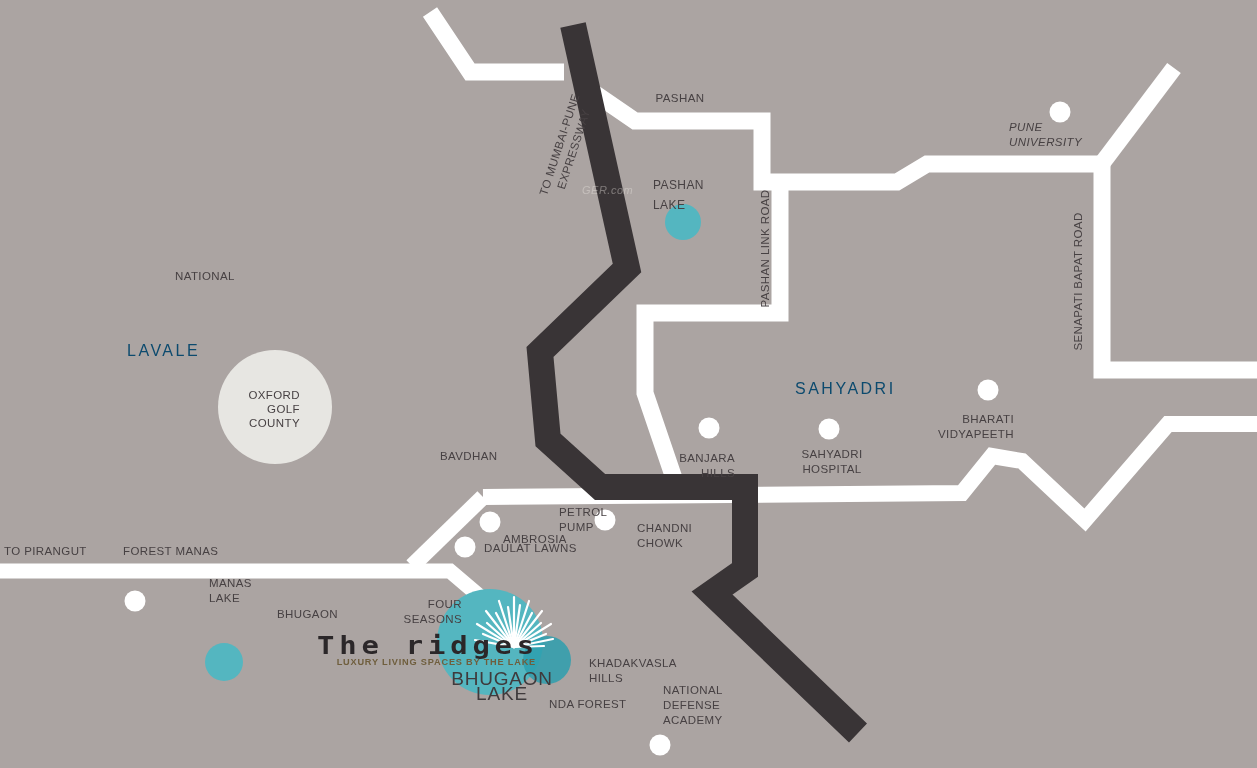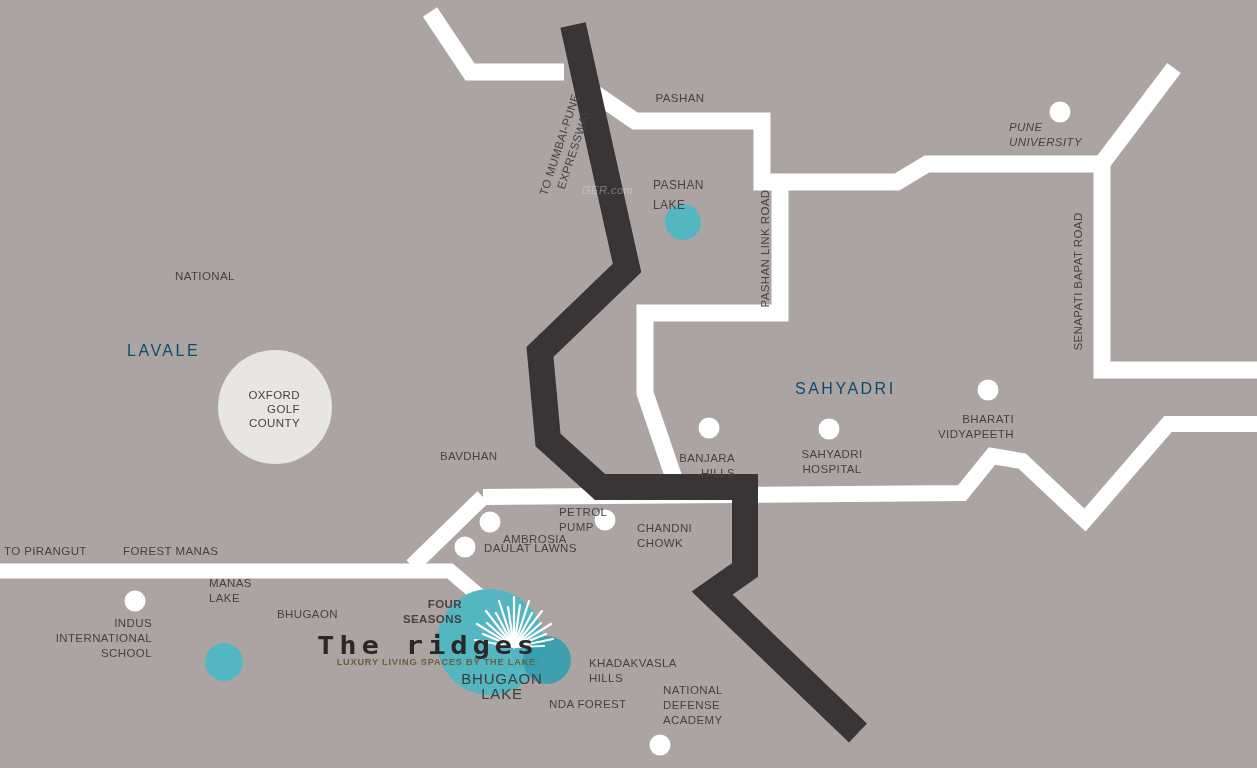--- a/index.html
+++ b/index.html
@@ -12,21 +12,21 @@
   .lbl{
     position:absolute;
     font-size:11.5px;line-height:15px;letter-spacing:.4px;
     color:#474143;white-space:pre-line;
   }
   .big{font-size:16px;line-height:22px;letter-spacing:2.5px;color:#0c4a6e;}
   .right{text-align:right;}
   .center{text-align:center;}
   .rot72{transform:rotate(-72deg);transform-origin:center center;}
   .rot90{transform:rotate(-90deg);transform-origin:center center;}
-  .lakelbl{font-size:15px;letter-spacing:.8px;color:#3f3a3c;}
+  .lakelbl{font-size:19px;letter-spacing:.8px;color:#3f3a3c;}
   .watermark{font-size:11px;letter-spacing:.5px;color:rgba(240,235,230,.38);font-style:italic;}
 </style>
 </head>
 <body>
 
 <div id="map">
 
   <svg width="1257" height="768" viewBox="0 0 1257 768">
 
     <circle cx="275" cy="407" r="57" fill="#e7e6e2"></circle>
@@ -119,24 +119,21 @@
 GOLF
 COUNTY</div>
   <div class="lbl center" style="left:790px;top:447px;width:84px;">SAHYADRI
 HOSPITAL</div>
   <div class="lbl right" style="left:932px;top:412px;width:82px;">BHARATI
 VIDYAPEETH</div>
   <div class="lbl" style="left:559px;top:505px;">PETROL
 PUMP</div>
   <div class="lbl" style="left:503px;top:532px;">AMBROSIA</div>
   <div class="lbl" style="left:484px;top:541px;">DAULAT LAWNS</div>
-  <div class="lbl right" style="left:50px;top:616px;width:102px;">INDUS
-INTERNATIONAL
-SCHOOL</div>
-  <div class="lbl right" style="left:400px;top:597px;width:62px;font-weight:bold;">FOUR
+  <div class="lbl right" style="left:400px;top:597px;width:62px;">FOUR
 SEASONS</div>
   <div class="lbl" style="left:663px;top:683px;">NATIONAL
 DEFENSE
 ACADEMY</div>
 
   <div class="lbl watermark" style="left:582px;top:183px;">GER.com</div>
 
 </div>
 
 </body></html>

